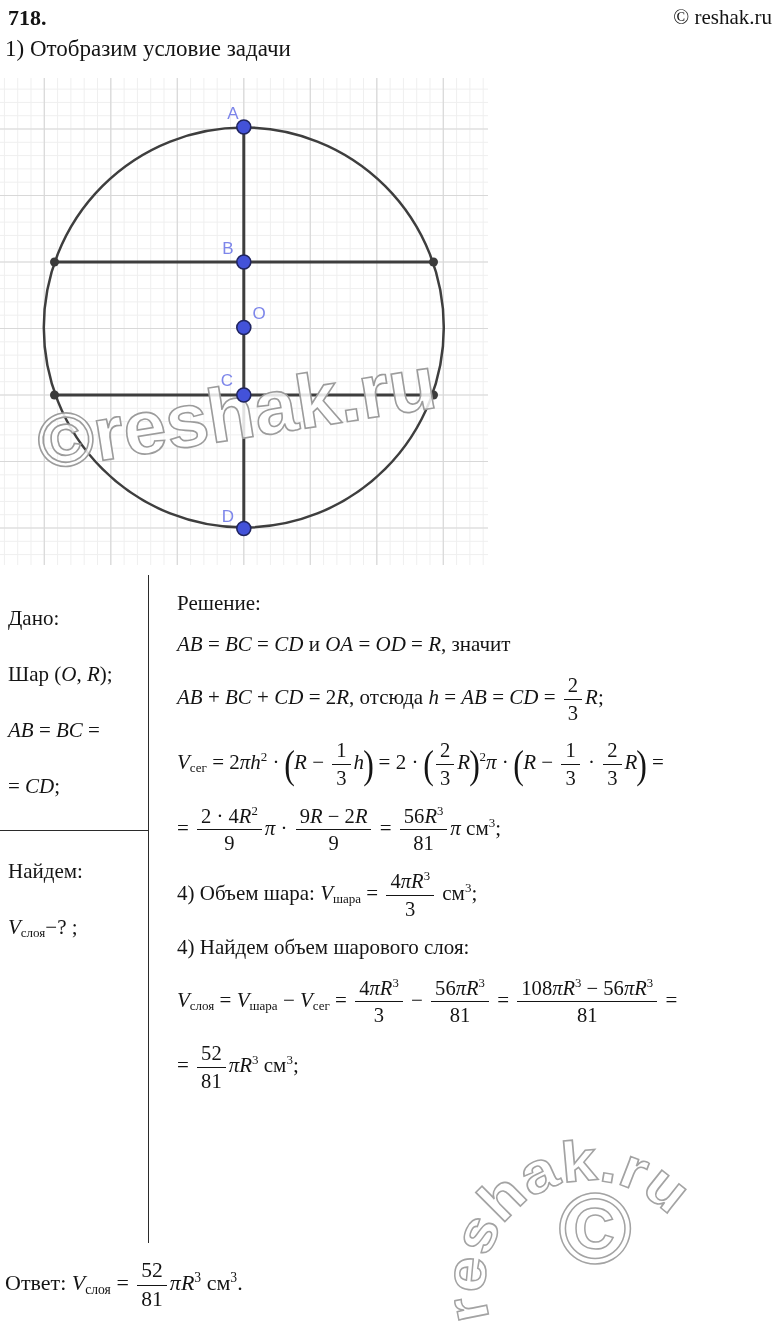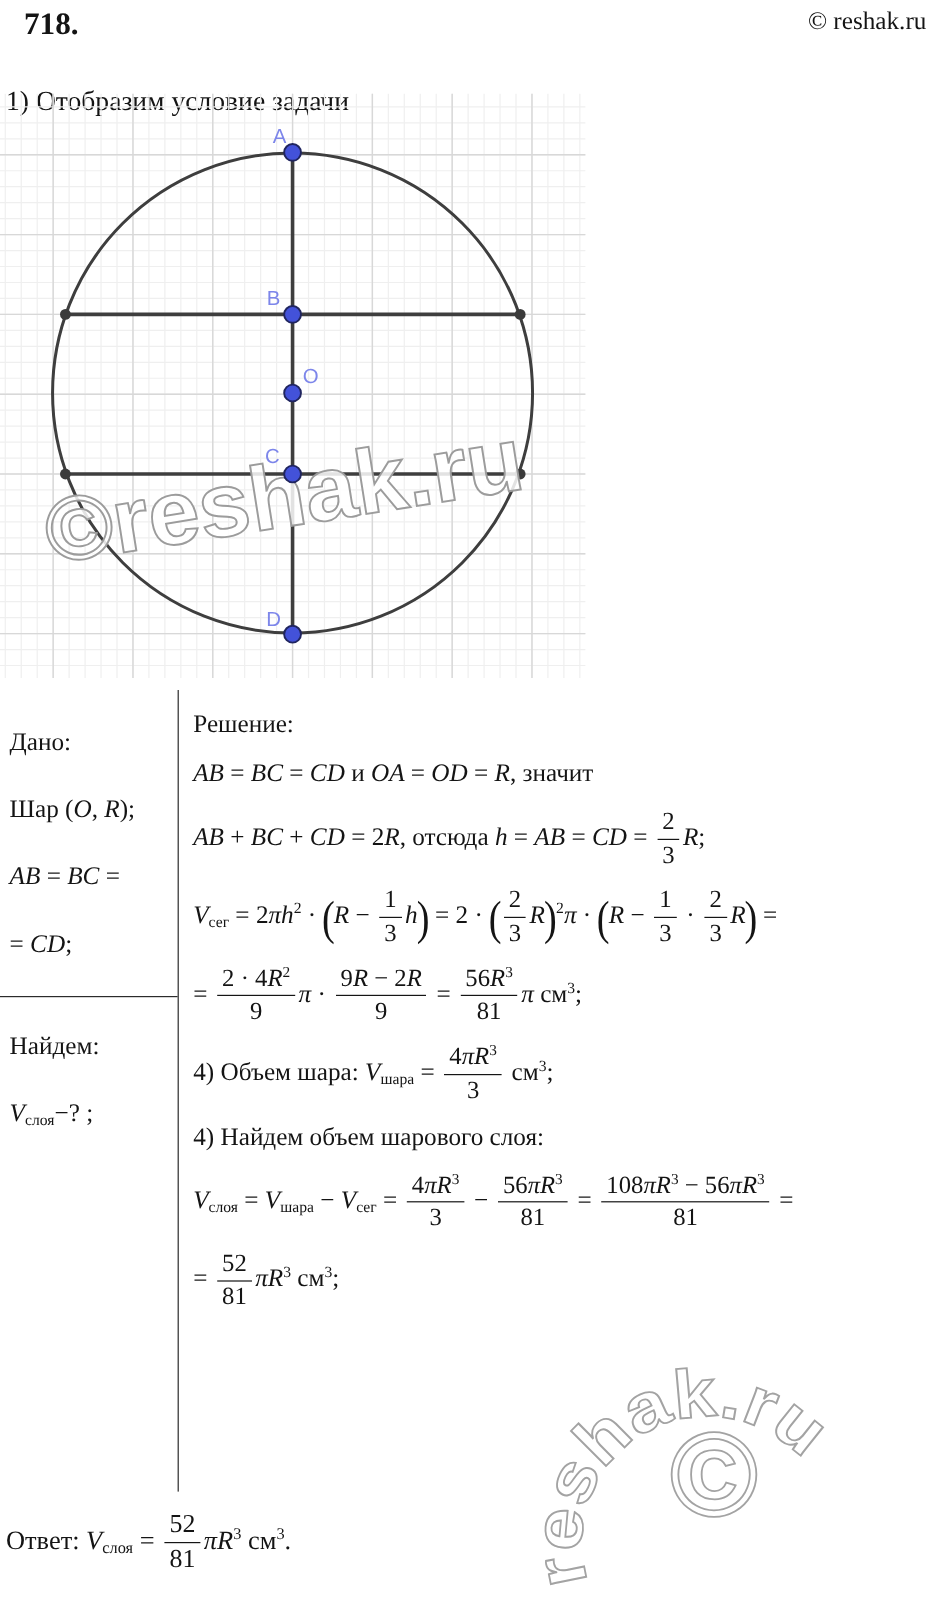--- a/index.html
+++ b/index.html
@@ -1,29 +1,29 @@
 <!DOCTYPE html>
 <html><head>
 <meta charset="utf-8">
 <style>
   html,body{margin:0;padding:0;background:#ffffff;}
   body{
     width:780px;height:1333px;position:relative;overflow:hidden;
     font-family:"Liberation Serif","DejaVu Serif",serif;color:#141414;
   }
-  .hdr-num{position:absolute;left:8px;top:5px;font-size:26px;font-weight:bold;margin-left:12px;}
+  .hdr-num{position:absolute;left:8px;top:5px;font-size:22px;font-weight:bold;}
   .hdr-copy{position:absolute;right:8px;top:5px;font-size:21px;}
-  .subtitle{position:absolute;left:5px;top:36px;font-size:23px;margin-top:36px;}
+  .subtitle{position:absolute;left:5px;top:36px;font-size:23px;}
   #diagram{position:absolute;left:0;top:78px;}
   #given{position:absolute;left:8px;top:578px;width:140px;font-size:21px;white-space:nowrap;z-index:1;}
   .gline{margin:28px 0;min-height:28px;}
   .grule{border:none;border-top:1.6px solid #2b2b2b;margin:14px 0 14px -8px;width:148px;}
   .vdivider{position:absolute;left:148px;top:575px;height:668px;width:0;border-left:1.6px solid #2b2b2b;z-index:1;}
   #solution{position:absolute;left:161px;top:578px;width:616px;font-size:21px;z-index:1;}
-  .mline{margin:13px 0;min-height:28px;white-space:nowrap;}
+  .mline{margin:13px 16px;min-height:28px;white-space:nowrap;}
   #answer{position:absolute;left:5px;top:1258px;font-size:22px;white-space:nowrap;z-index:1;}
   .rm{font-style:normal;}
   .it{font-style:italic;}
   sup{font-size:0.62em;vertical-align:0.6em;line-height:0;}
   sub{font-size:0.62em;vertical-align:-0.25em;line-height:0;font-style:normal;}
   .frac{display:inline-block;vertical-align:middle;text-align:center;line-height:1.2;margin:0 3px;font-size:0.98em;}
   .frac .num{display:block;border-bottom:1.4px solid #151515;padding:0 4px 1px;}
   .frac .den{display:block;padding:1px 4px 0;}
   .paren{display:inline-block;font-size:1.9em;font-weight:300;vertical-align:middle;line-height:0.85;transform:scaleX(0.8);margin:0 -2px;}
   .wm-bottom{position:absolute;left:430px;top:1080px;z-index:5;pointer-events:none;}

